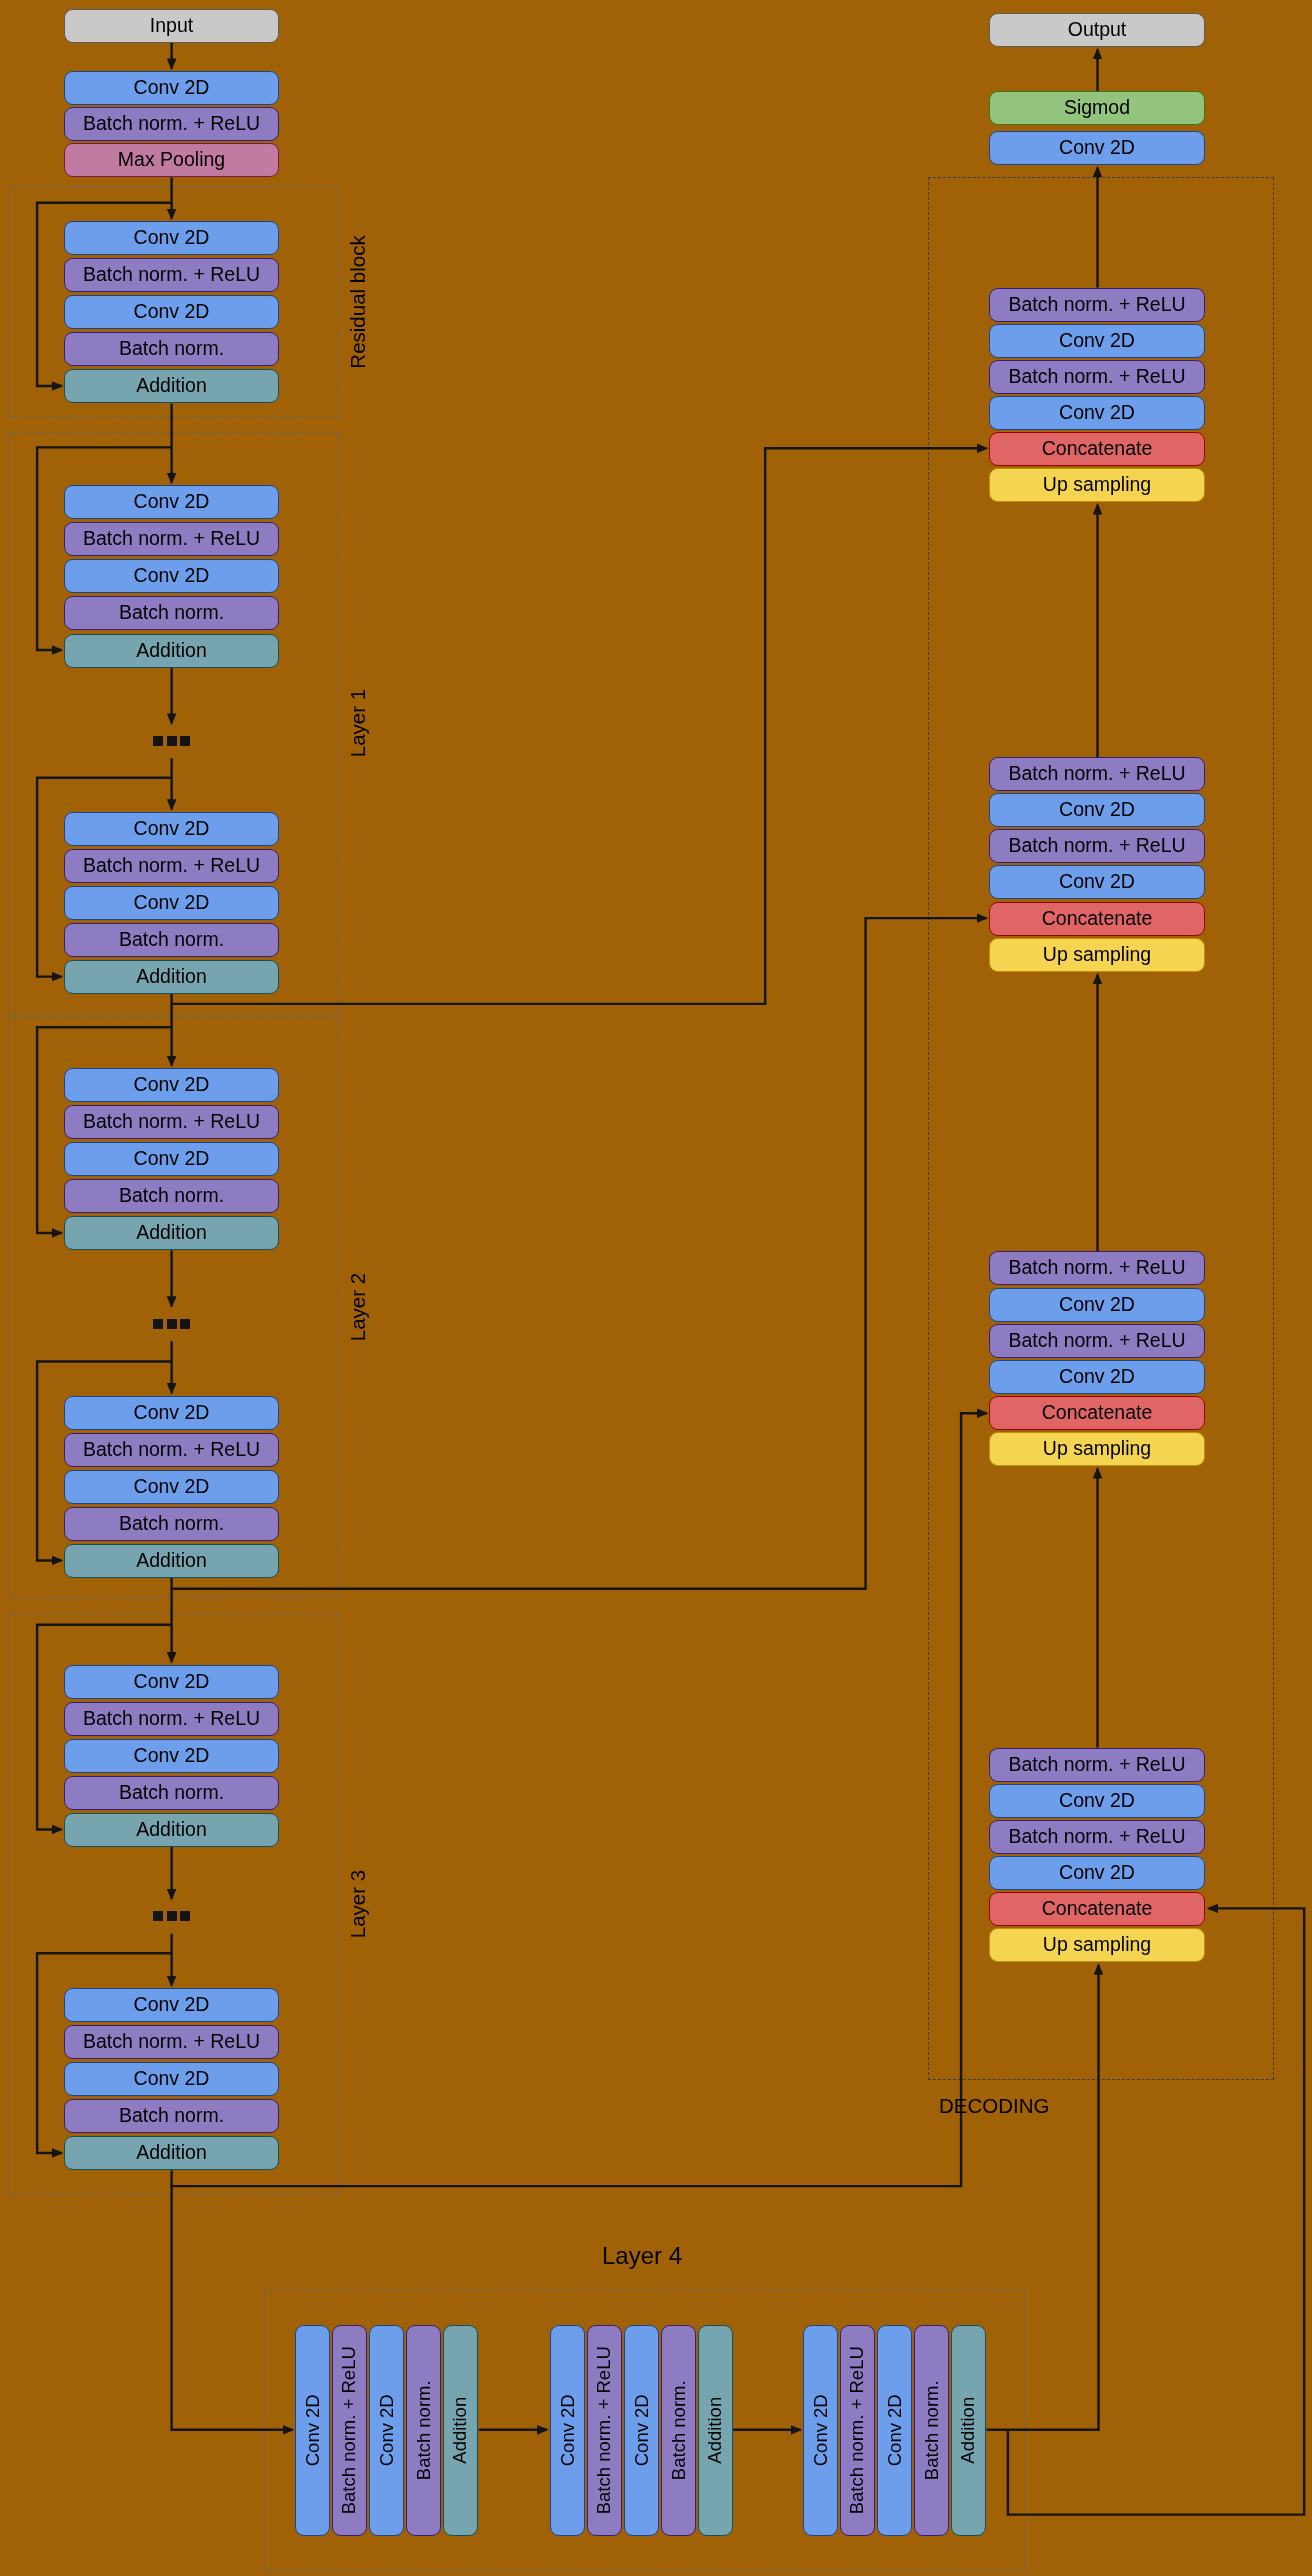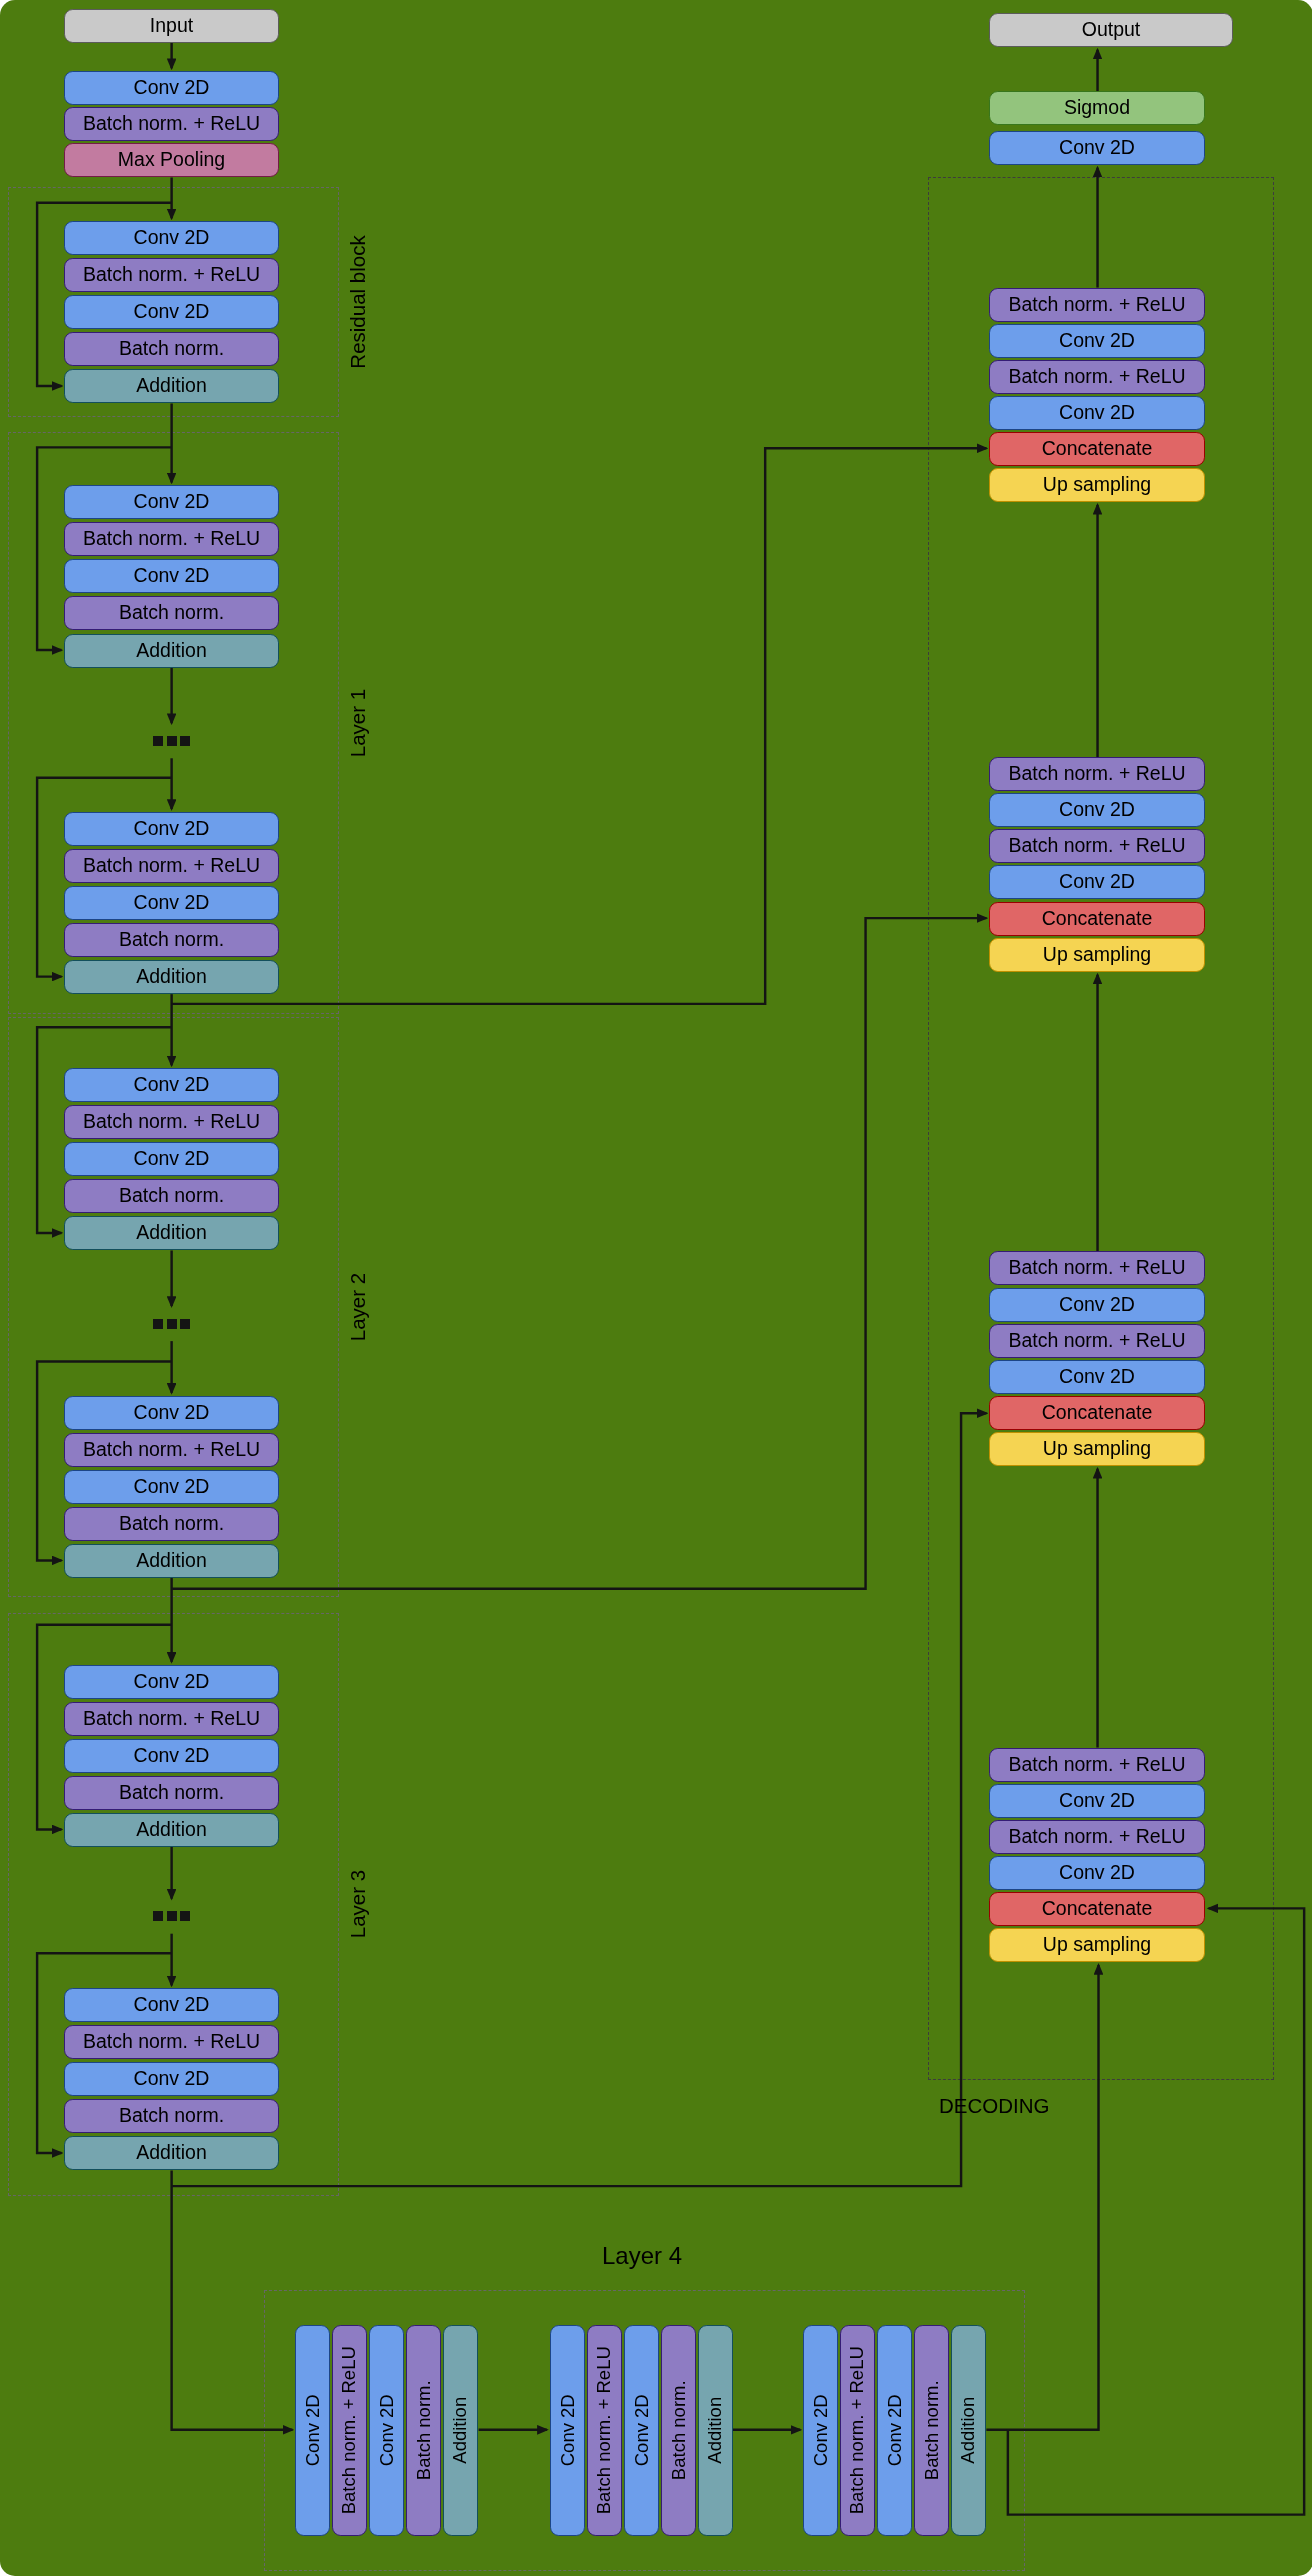--- a/index.html
+++ b/index.html
@@ -1,17 +1,17 @@
 <!DOCTYPE html>
 <html><head>
 <meta charset="utf-8">
 <style>
   html,body{margin:0;padding:0;background:#fff;}
-  .canvas{position:relative;width:1313px;height:2576px;background:#4d7c0f;
-          font-family:"Liberation Sans",sans-serif;overflow:hidden;border-radius:15px;}
+  .canvas{position:relative;width:1313px;height:2576px;background:#a16207;
+          font-family:"Liberation Sans",sans-serif;overflow:hidden;}
   svg.wires{position:absolute;left:0;top:0;z-index:1;}
   .gbox{position:absolute;border:1.9px dashed #666;box-sizing:border-box;z-index:0;background:transparent;}
   .node{position:absolute;border:1.9px solid #333;border-radius:8.8px;box-sizing:border-box;
         display:flex;align-items:center;justify-content:center;z-index:2;
         font-size:19.5px;color:#000;line-height:1;}
   .node span{white-space:nowrap;}
   .vnode span{transform:rotate(-90deg);font-size:18.5px;}
   .glabel{position:absolute;z-index:2;font-size:20.5px;color:#000;white-space:nowrap;
           transform:translate(-50%,-50%) rotate(-90deg);}
   .hlabel{position:absolute;z-index:2;font-size:24px;color:#000;white-space:nowrap;
@@ -309,21 +309,21 @@
     </div>
     <div class="node" style="left: 989px; top: 1856px; width: 216px; height: 34px; background: rgb(109, 158, 235); border-color: rgb(28, 69, 135);">
       <span>Conv 2D</span>
     </div>
     <div class="node" style="left: 989px; top: 1892px; width: 216px; height: 34px; background: rgb(224, 102, 102); border-color: rgb(153, 0, 0);">
       <span>Concatenate</span>
     </div>
     <div class="node" style="left: 989px; top: 1928px; width: 216px; height: 34px; background: rgb(245, 212, 82); border-color: rgb(191, 144, 0);">
       <span>Up sampling</span>
     </div>
-    <div class="node" style="left: 989px; top: 12.7px; width: 244px; height: 34px; background: rgb(201, 201, 201); border-color: rgb(91, 91, 91); align-items: center;">
+    <div class="node" style="left: 989px; top: 12.7px; width: 216px; height: 34px; background: rgb(201, 201, 201); border-color: rgb(91, 91, 91); align-items: center;">
       <span>Output</span>
     </div>
     <div class="node" style="left: 989px; top: 91px; width: 216px; height: 34px; background: rgb(147, 196, 125); border-color: rgb(56, 118, 29);">
       <span>Sigmod</span>
     </div>
     <div class="node" style="left: 989px; top: 131px; width: 216px; height: 34px; background: rgb(109, 158, 235); border-color: rgb(28, 69, 135);">
       <span>Conv 2D</span>
     </div>
   </div>
 

